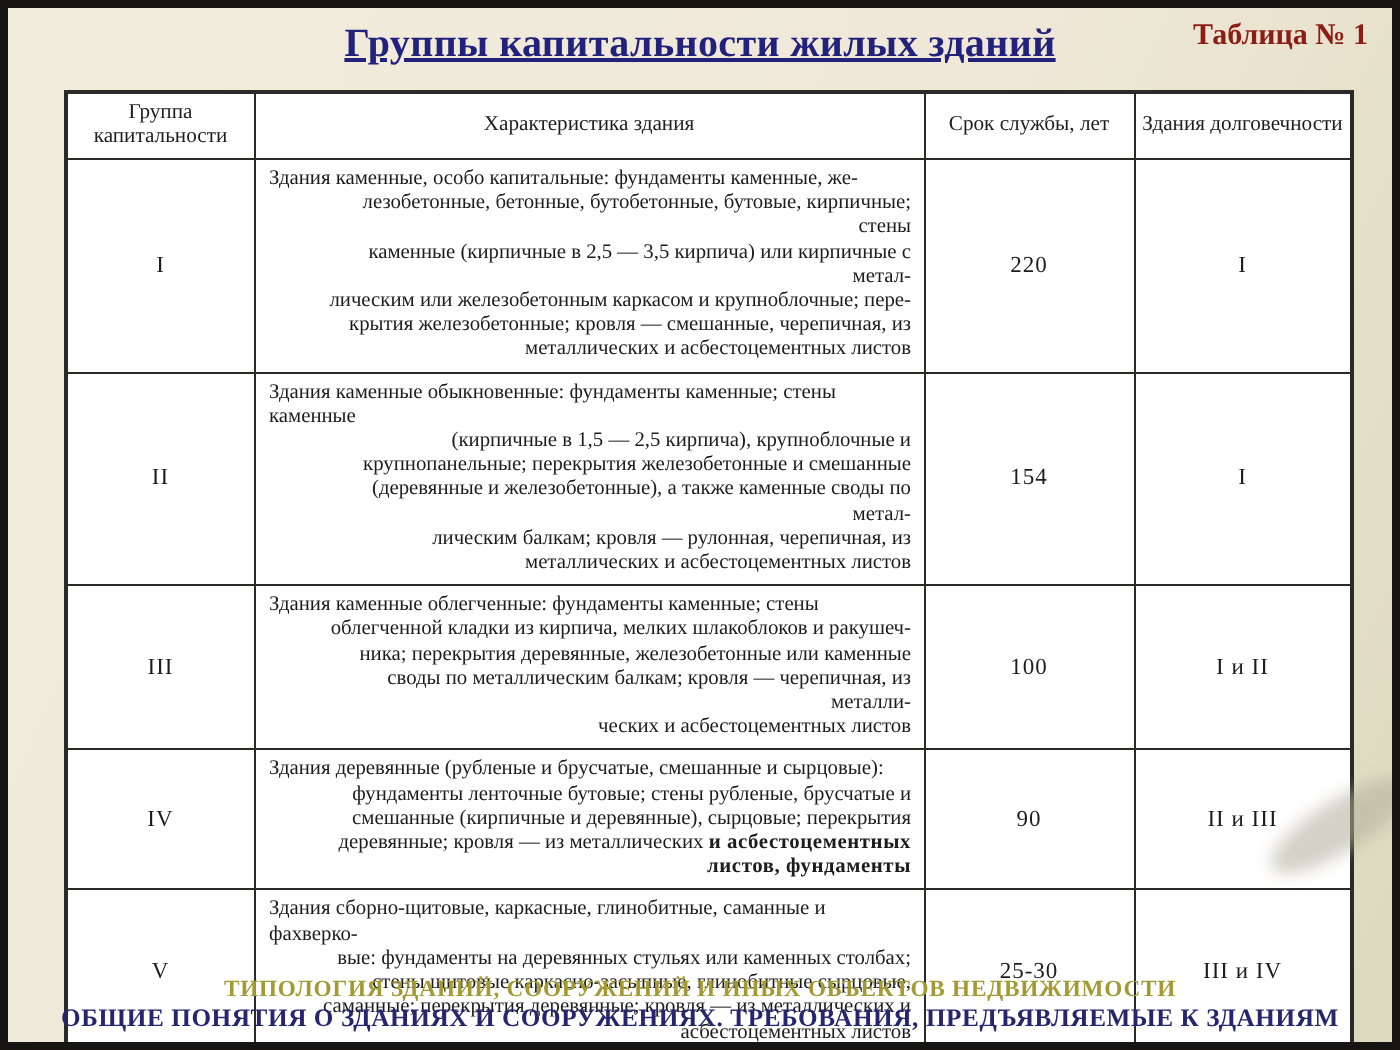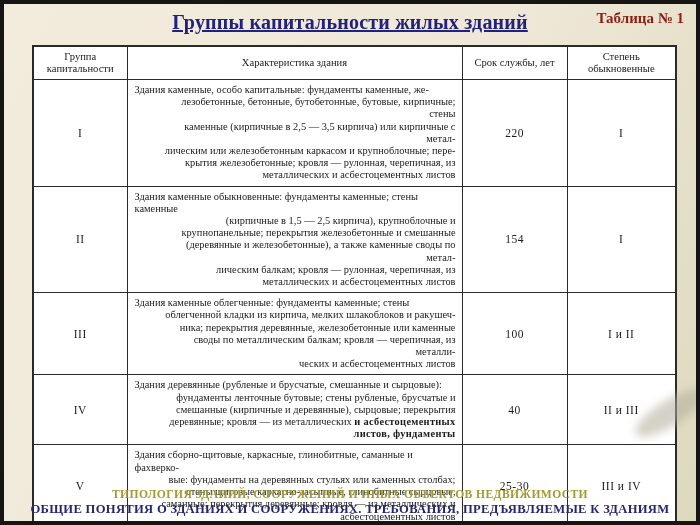--- a/index.html
+++ b/index.html
@@ -76,32 +76,32 @@
         <col class="c1">
         <col class="c2">
         <col class="c3">
         <col class="c4">
       </colgroup>
     <thead>
       <tr>
         <th>Группа капитальности</th>
         <th>Характеристика здания</th>
         <th>Срок службы, лет</th>
-        <th>Степень обыкновенные</th>
+        <th>Здания долговечности</th>
       </tr>
     </thead>
     <tbody>
         <tr>
           <td class="c-group">I</td>
           <td class="c-char">
             <div class="char-line"><span>Здания каменные, особо капитальные: фундаменты каменные, же-</span></div>
             <div class="char-line indent"><span>лезобетонные, бетонные, бутобетонные, бутовые, кирпичные; стены</span></div>
             <div class="char-line indent"><span>каменные (кирпичные в 2,5 — 3,5 кирпича) или кирпичные с метал-</span></div>
             <div class="char-line indent"><span>лическим или железобетонным каркасом и крупноблочные; пере-</span></div>
-            <div class="char-line indent"><span>крытия железобетонные; кровля — рулонная, черепичная, из</span></div>
+            <div class="char-line indent"><span>крытия железобетонные; кровля — смешанные, черепичная, из</span></div>
             <div class="char-line indent"><span>металлических и асбестоцементных листов</span></div>
           </td>
           <td class="c-val">220</td>
           <td class="c-val">I</td>
         </tr>
         <tr>
           <td class="c-group">II</td>
           <td class="c-char">
             <div class="char-line"><span>Здания каменные обыкновенные: фундаменты каменные; стены каменные</span></div>
             <div class="char-line indent"><span>(кирпичные в 1,5 — 2,5 кирпича), крупноблочные и</span></div>
@@ -127,21 +127,21 @@
         </tr>
         <tr>
           <td class="c-group">IV</td>
           <td class="c-char">
             <div class="char-line"><span>Здания деревянные (рубленые и брусчатые, смешанные и сырцовые):</span></div>
             <div class="char-line indent"><span>фундаменты ленточные бутовые; стены рубленые, брусчатые и</span></div>
             <div class="char-line indent"><span>смешанные (кирпичные и деревянные), сырцовые; перекрытия</span></div>
             <div class="char-line indent"><span>деревянные; кровля — из металлических </span><span class="b">и асбестоцементных</span></div>
             <div class="char-line indent"><span class="b">листов, фундаменты</span></div>
           </td>
-          <td class="c-val">40</td>
+          <td class="c-val">90</td>
           <td class="c-val">II и III</td>
         </tr>
         <tr>
           <td class="c-group">V</td>
           <td class="c-char">
             <div class="char-line"><span>Здания сборно-щитовые, каркасные, глинобитные, саманные и фахверко-</span></div>
             <div class="char-line indent"><span>вые: фундаменты на деревянных стульях или каменных столбах;</span></div>
             <div class="char-line indent"><span>стены щитовые каркасно-засыпные, глинобитные сырцовые,</span></div>
             <div class="char-line indent"><span>саманные; перекрытия деревянные; кровля — из металлических и</span></div>
             <div class="char-line indent"><span>асбестоцементных листов</span></div>

